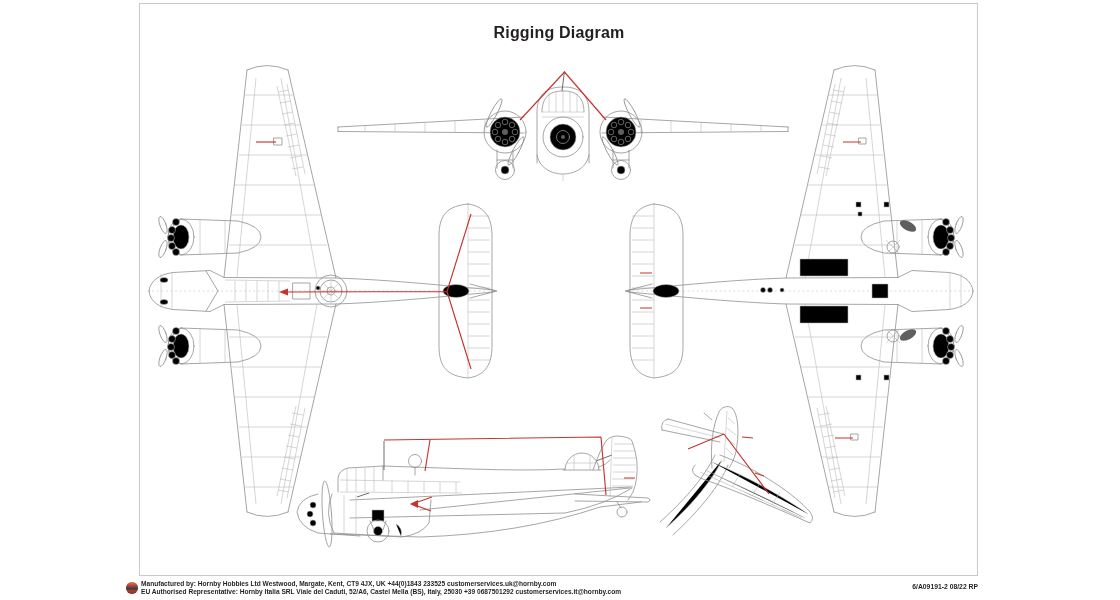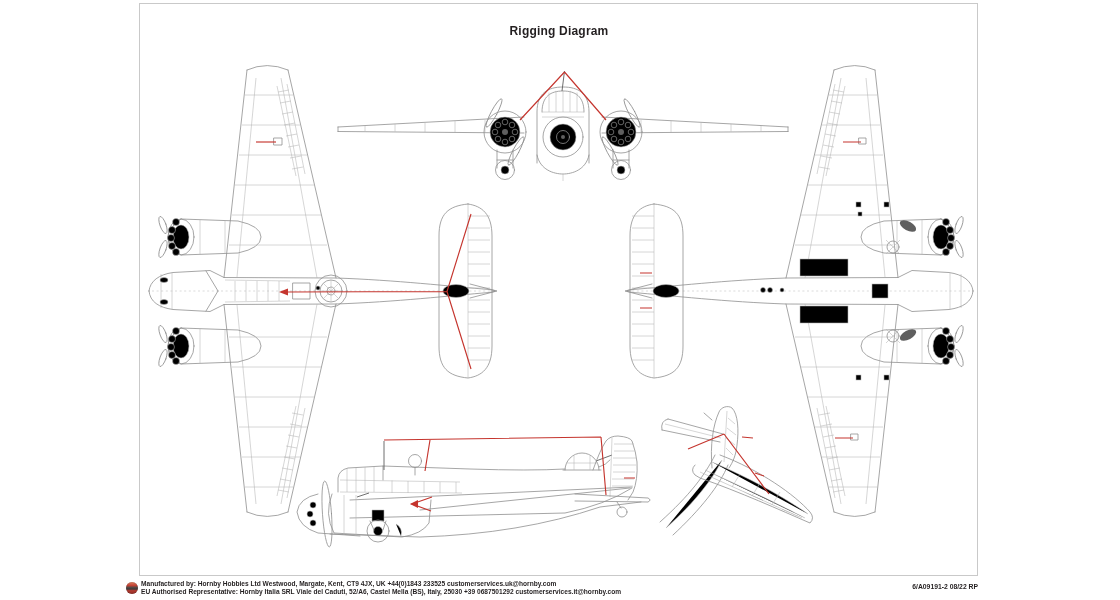--- a/index.html
+++ b/index.html
@@ -1,21 +1,21 @@
 <!DOCTYPE html>
 <html style="--line: #8f8f8f; --line-light: #b4b4b4; --line-dark: #5f5f5f; --rigging: #c5352e; --frame-border: #c9c9c9; --text: #231f20; --logo-red: #b5342c;"><head>
 <meta charset="utf-8">
 <style>
   html,body{margin:0;padding:0;background:#fff;}
   #stage{position:relative;width:1120px;height:600px;background:#fff;overflow:hidden;
          font-family:"Liberation Sans","DejaVu Sans",sans-serif;}
   #frame{position:absolute;left:139px;top:3px;width:839px;height:573px;
          border:1px solid var(--frame-border);box-sizing:border-box;}
   #title{position:absolute;left:139px;top:24px;width:840px;text-align:center;
-         font-size:12px;font-weight:bold;color:var(--text);letter-spacing:.2px;}
+         font-size:16px;font-weight:bold;color:var(--text);letter-spacing:.2px;}
   svg.canvas{position:absolute;left:0;top:0;}
   .art{fill:none;stroke:var(--line);stroke-width:.8;stroke-linecap:round;stroke-linejoin:round;}
   .lt{stroke:var(--line-light);stroke-width:.55;}
   .dk{stroke:var(--line-dark);stroke-width:.9;}
   .dash{stroke:var(--line-light);stroke-width:.5;stroke-dasharray:2 2.6;}
   .rig{stroke:var(--rigging);stroke-width:1.15;fill:none;}
   .rigf{fill:var(--rigging);stroke:none;}
   .fdk{fill:var(--line-dark);stroke:none;}
   #footer{position:absolute;left:0;top:579px;width:1120px;color:var(--text);}
   .flines{position:absolute;left:141px;top:1px;font-size:6.6px;font-weight:bold;line-height:8.2px;white-space:nowrap;}

